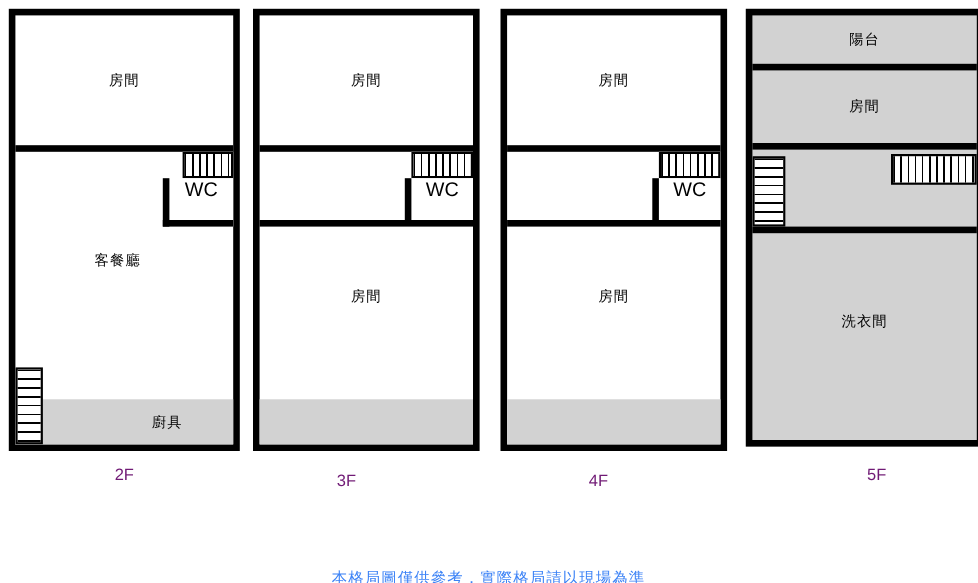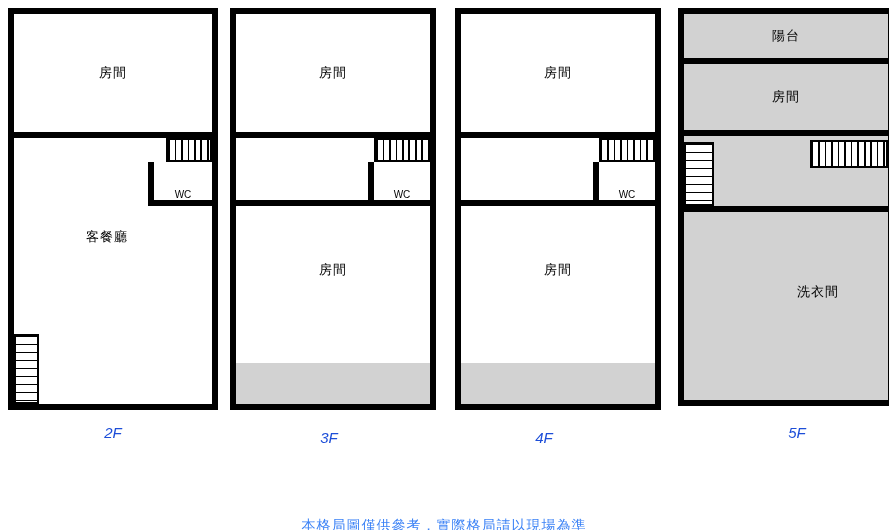--- a/index.html
+++ b/index.html
@@ -19,66 +19,69 @@
   .u5 .wall-b5 { top:116px; }
   .u5 .wall-c5 { top:192px; }
 
   .rlabel { position:absolute; transform:translate(-50%,-50%); font-size:13px; color:#000;
             white-space:nowrap; letter-spacing:1px; }
   .lbl-top    { left:50%; top:59px; }
   .lbl-living { left:93px; top:223px; }
   .lbl-bottom { left:50%; top:256px; }
   .lbl-balcony { left:50%; top:22px; }
   .lbl-bed     { left:50%; top:83px; }
-  .lbl-laundry { left:50%; top:278px;margin-left:32px; }
+  .lbl-laundry { left:50%; top:278px; }
   .lbl-kitchen { left:138px; top:50%; }
 
-  .wc { position:absolute; display:flex; align-items:flex-end; justify-content:center;
-        font-size:10px; color:#000; background:#fff; }
+  .wc { position:absolute; display:flex; align-items:flex-start; justify-content:center;
+        font-size:18px; color:#000; background:#fff; }
   .u2 .wc { right:0; top:148px; width:64px; height:44px;
             border-left:6px solid #000; border-bottom:6px solid #000; }
   .u3 .wc, .u4 .wc { right:0; top:148px; width:62px; height:38px; border-left:6px solid #000; }
 
   .hatch-v { background-color:#fff;
      background-image:repeating-linear-gradient(90deg, #000 0px, #000 1.5px, #fff 1.5px, #fff 6.5px);
      border:2px solid #000; position:absolute; }
   .hatch-h { background-color:#fff;
      background-image:repeating-linear-gradient(180deg, #000 0px, #000 1.5px, #fff 1.5px, #fff 8px);
      border:2px solid #000; position:absolute; }
 
   .u2 .stairs { right:0; top:124px; width:46px; height:24px; }
   .u3 .stairs, .u4 .stairs { right:0; top:124px; width:56px; height:24px; }
   .u2 .ladder { left:0; bottom:0; width:25px; height:70px; }
   .u5 .ladder5 { left:0; top:128px; width:30px; height:64px; }
   .u5 .stairs5 { right:0; top:126px; width:78px; height:28px; }
 
   .strip { position:absolute; left:0; right:0; bottom:0; height:41px; background:#d2d2d2; }
 
-  .floor-label { position:absolute; transform:translate(-50%,-50%); font-size:15px; color:#1d4ed8;font-style:italic; }
+  .floor-label { position:absolute; transform:translate(-50%,-50%); font-size:15px; color:#701a75; }
   .f2 { left:113px; top:432px; }
-  .f3 { left:329px; top:437px; }
+  .f3 { left:315px; top:437px; }
   .f4 { left:544px; top:437px; }
   .f5 { left:797px; top:432px; }
 
   .disclaimer { position:absolute; left:444px; top:526px; transform:translate(-50%,-50%);
                 font-size:14px; color:#3b82f6; white-space:nowrap; letter-spacing:1px; }
 </style>
 </head>
 <body>
 
 <div class="canvas">
 
   <div class="unit u2">
     <div class="rlabel lbl-top">房間</div>
     <div class="wall wall-a"></div>
     <div class="hatch-v stairs"></div>
     <div class="wc">
       <span>WC</span>
     </div>
     <div class="rlabel lbl-living">客餐廳</div>
+    <div class="strip">
+      <span class="rlabel lbl-kitchen">廚具</span>
+    </div>
     <div class="hatch-h ladder"></div>
   </div>
 
   <div class="unit u3">
     <div class="rlabel lbl-top">房間</div>
     <div class="wall wall-a"></div>
     <div class="hatch-v stairs"></div>
     <div class="wc">
       <span>WC</span>
     </div>

